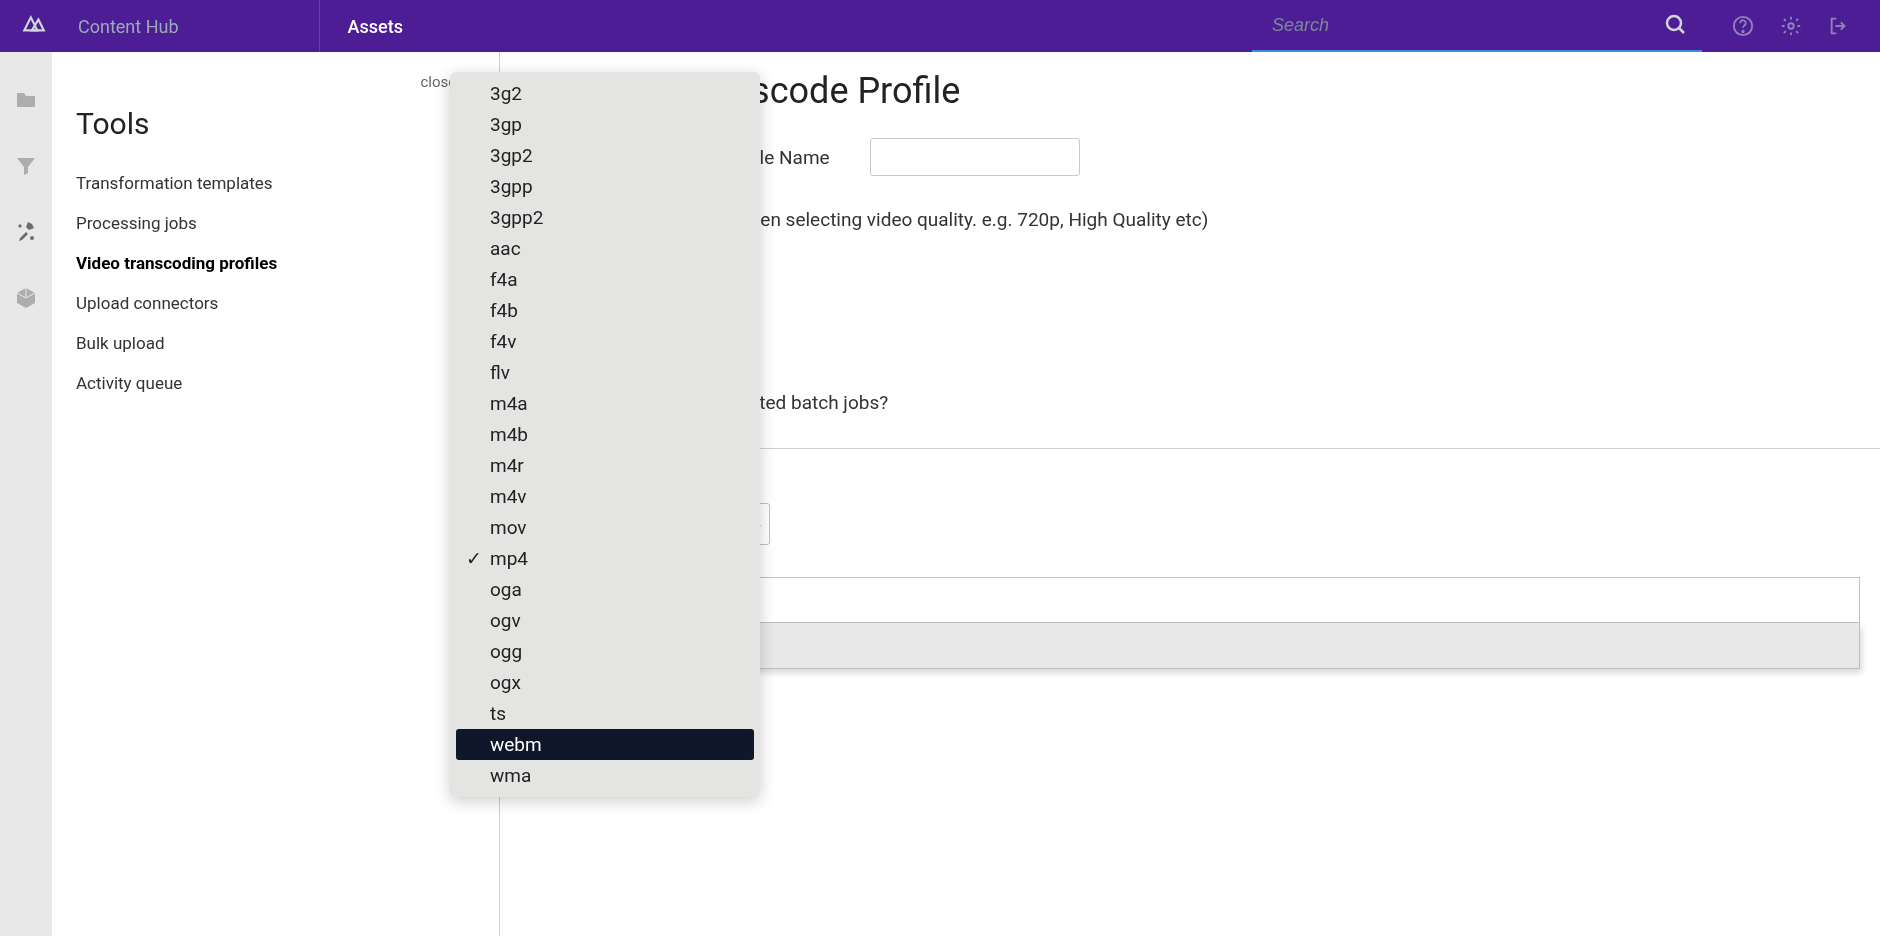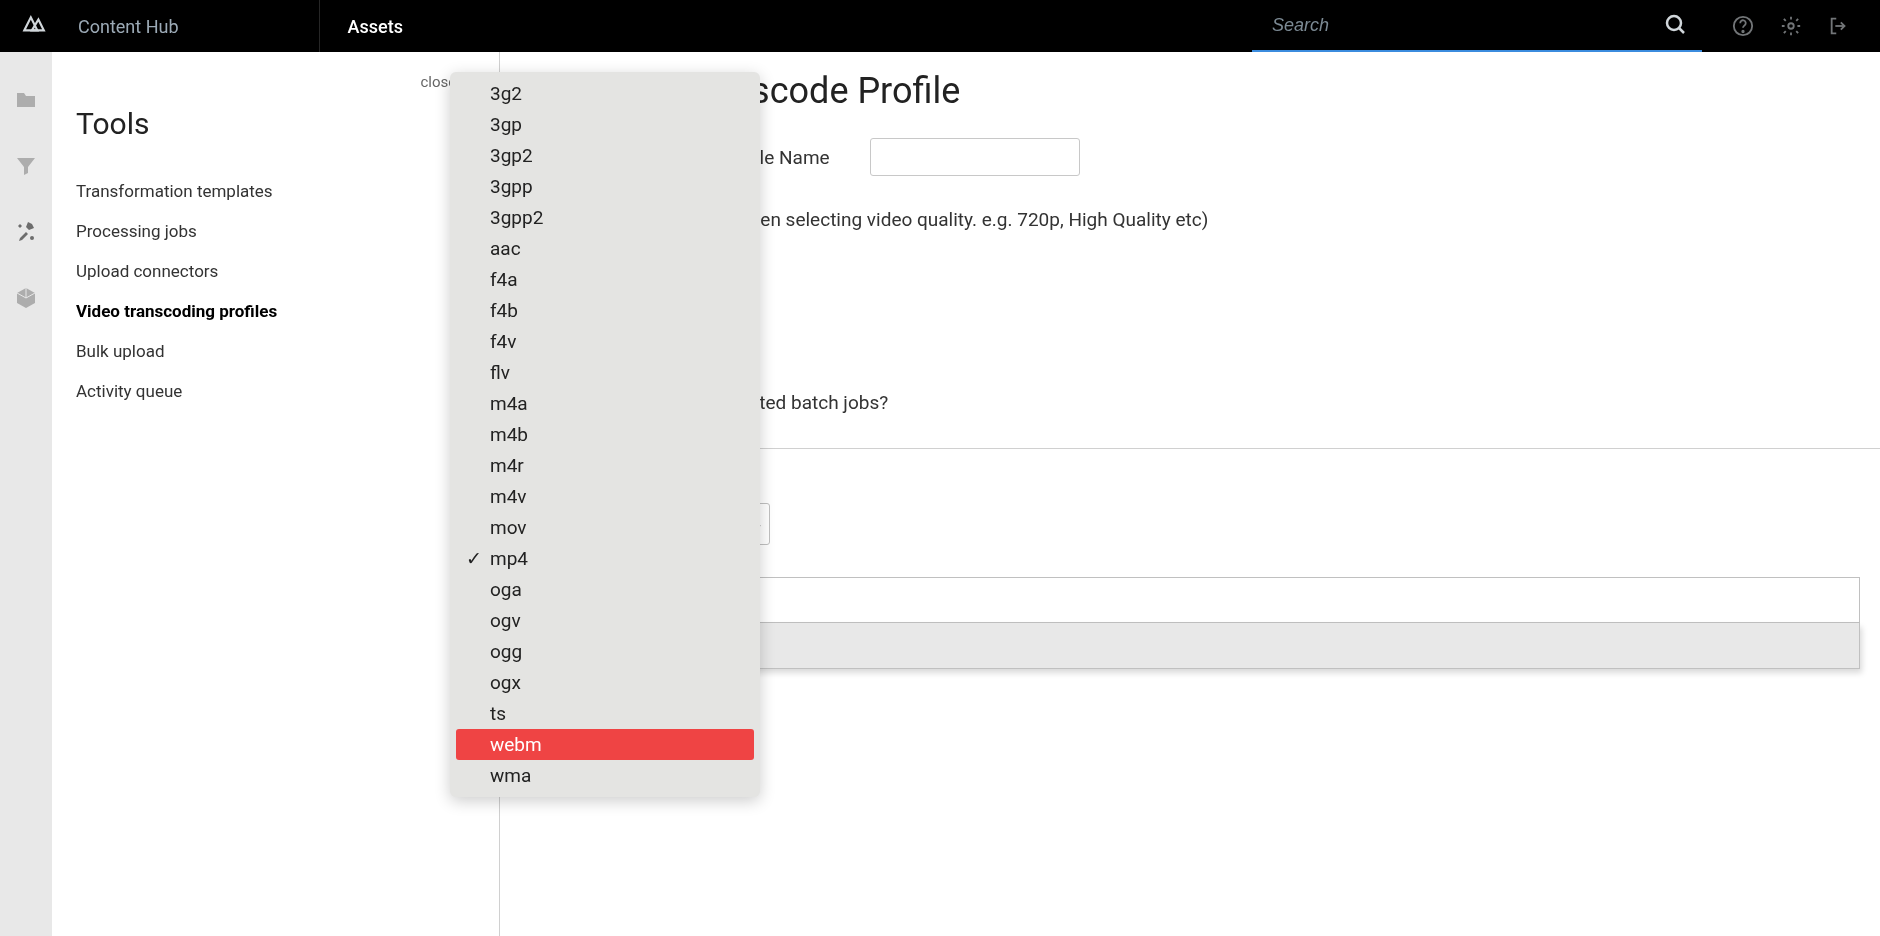--- a/index.html
+++ b/index.html
@@ -8,21 +8,21 @@
       box-sizing: border-box;
     }
     body {
       font-family: -apple-system, BlinkMacSystemFont, "Segoe UI", Roboto, sans-serif;
       background: #fff;
       overflow: hidden;
       width: 1880px;
       height: 936px;
     }
     .header {
-      background: #000000;
+      background: #4c1d95;
       height: 52px;
       display: flex;
       align-items: center;
       color: #fff;
       position: relative;
     }
     .logo-area {
       display: flex;
       align-items: center;
       padding: 0 20px;
@@ -126,21 +126,21 @@
       cursor: pointer;
     }
     .close-x {
       font-size: 20px;
     }
     .sidebar-title {
       font-size: 30px;
       font-weight: 400;
       color: #222;
       margin-top: 38px;
-      margin-bottom: 30px;
+      margin-bottom: 22px;
       padding-left: 4px;
     }
     .sidebar-item {
       padding: 10px 4px;
       font-size: 17px;
       color: #333;
       cursor: pointer;
     }
     .sidebar-item.active {
       font-weight: 700;
@@ -242,21 +242,21 @@
       cursor: pointer;
       border-radius: 3px;
       position: relative;
     }
     .dropdown-item.selected::before {
       content: "✓";
       position: absolute;
       left: 10px;
     }
     .dropdown-item.highlighted {
-      background: #ef4444;
+      background: #0f172a;
       color: #fff;
     }
   </style>
 </head>
 <body>
 
 <div class="header">
   <div class="logo-area">
     <svg class="logo" viewBox="0 0 24 24" fill="none" stroke="#d0d6da" stroke-width="2">
       <polygon points="4,16 10,4 16,16"></polygon>
@@ -311,22 +311,22 @@
 
   <div class="sidebar">
     <div class="close-link">
       <span>close</span>
       <span class="close-x">✕</span>
     </div>
     <h1 class="sidebar-title">Tools</h1>
     <div id="sidebar-items">
         <div class="sidebar-item">Transformation templates</div>
         <div class="sidebar-item">Processing jobs</div>
+        <div class="sidebar-item active">Video transcoding profiles</div>
         <div class="sidebar-item">Upload connectors</div>
-        <div class="sidebar-item active">Video transcoding profiles</div>
         <div class="sidebar-item">Bulk upload</div>
         <div class="sidebar-item">Activity queue</div>
       </div>
   </div>
 
   <div class="content">
     <h1 class="page-title">Transcode Profile</h1>
     <div class="form-row">
       <label class="form-label">Profile Name</label>
       <input class="form-input" style="">

